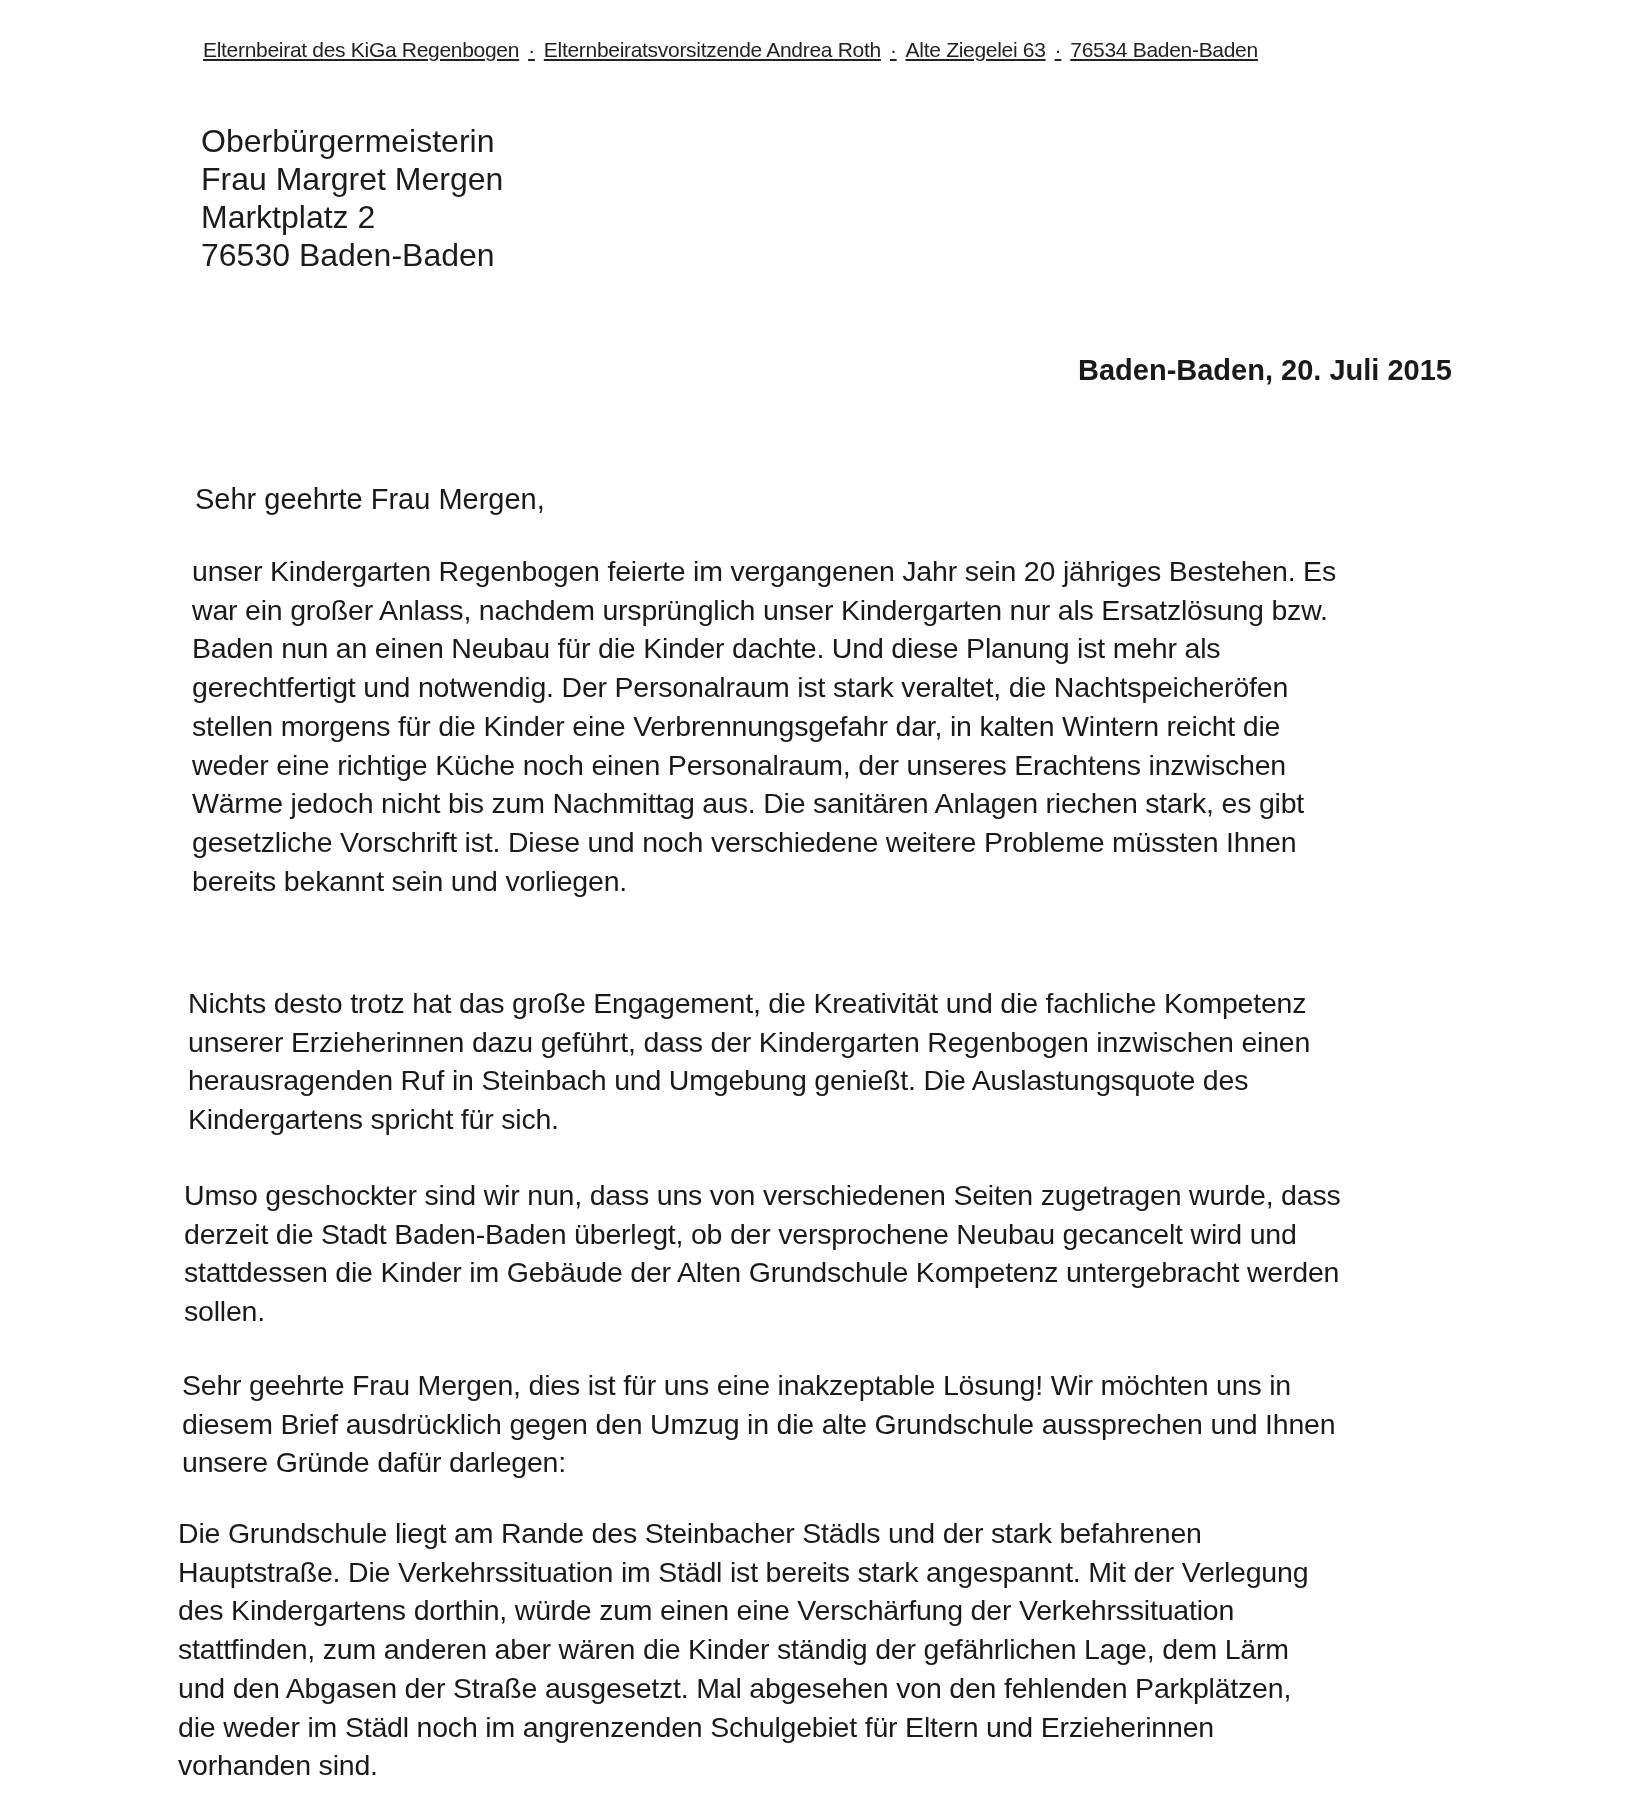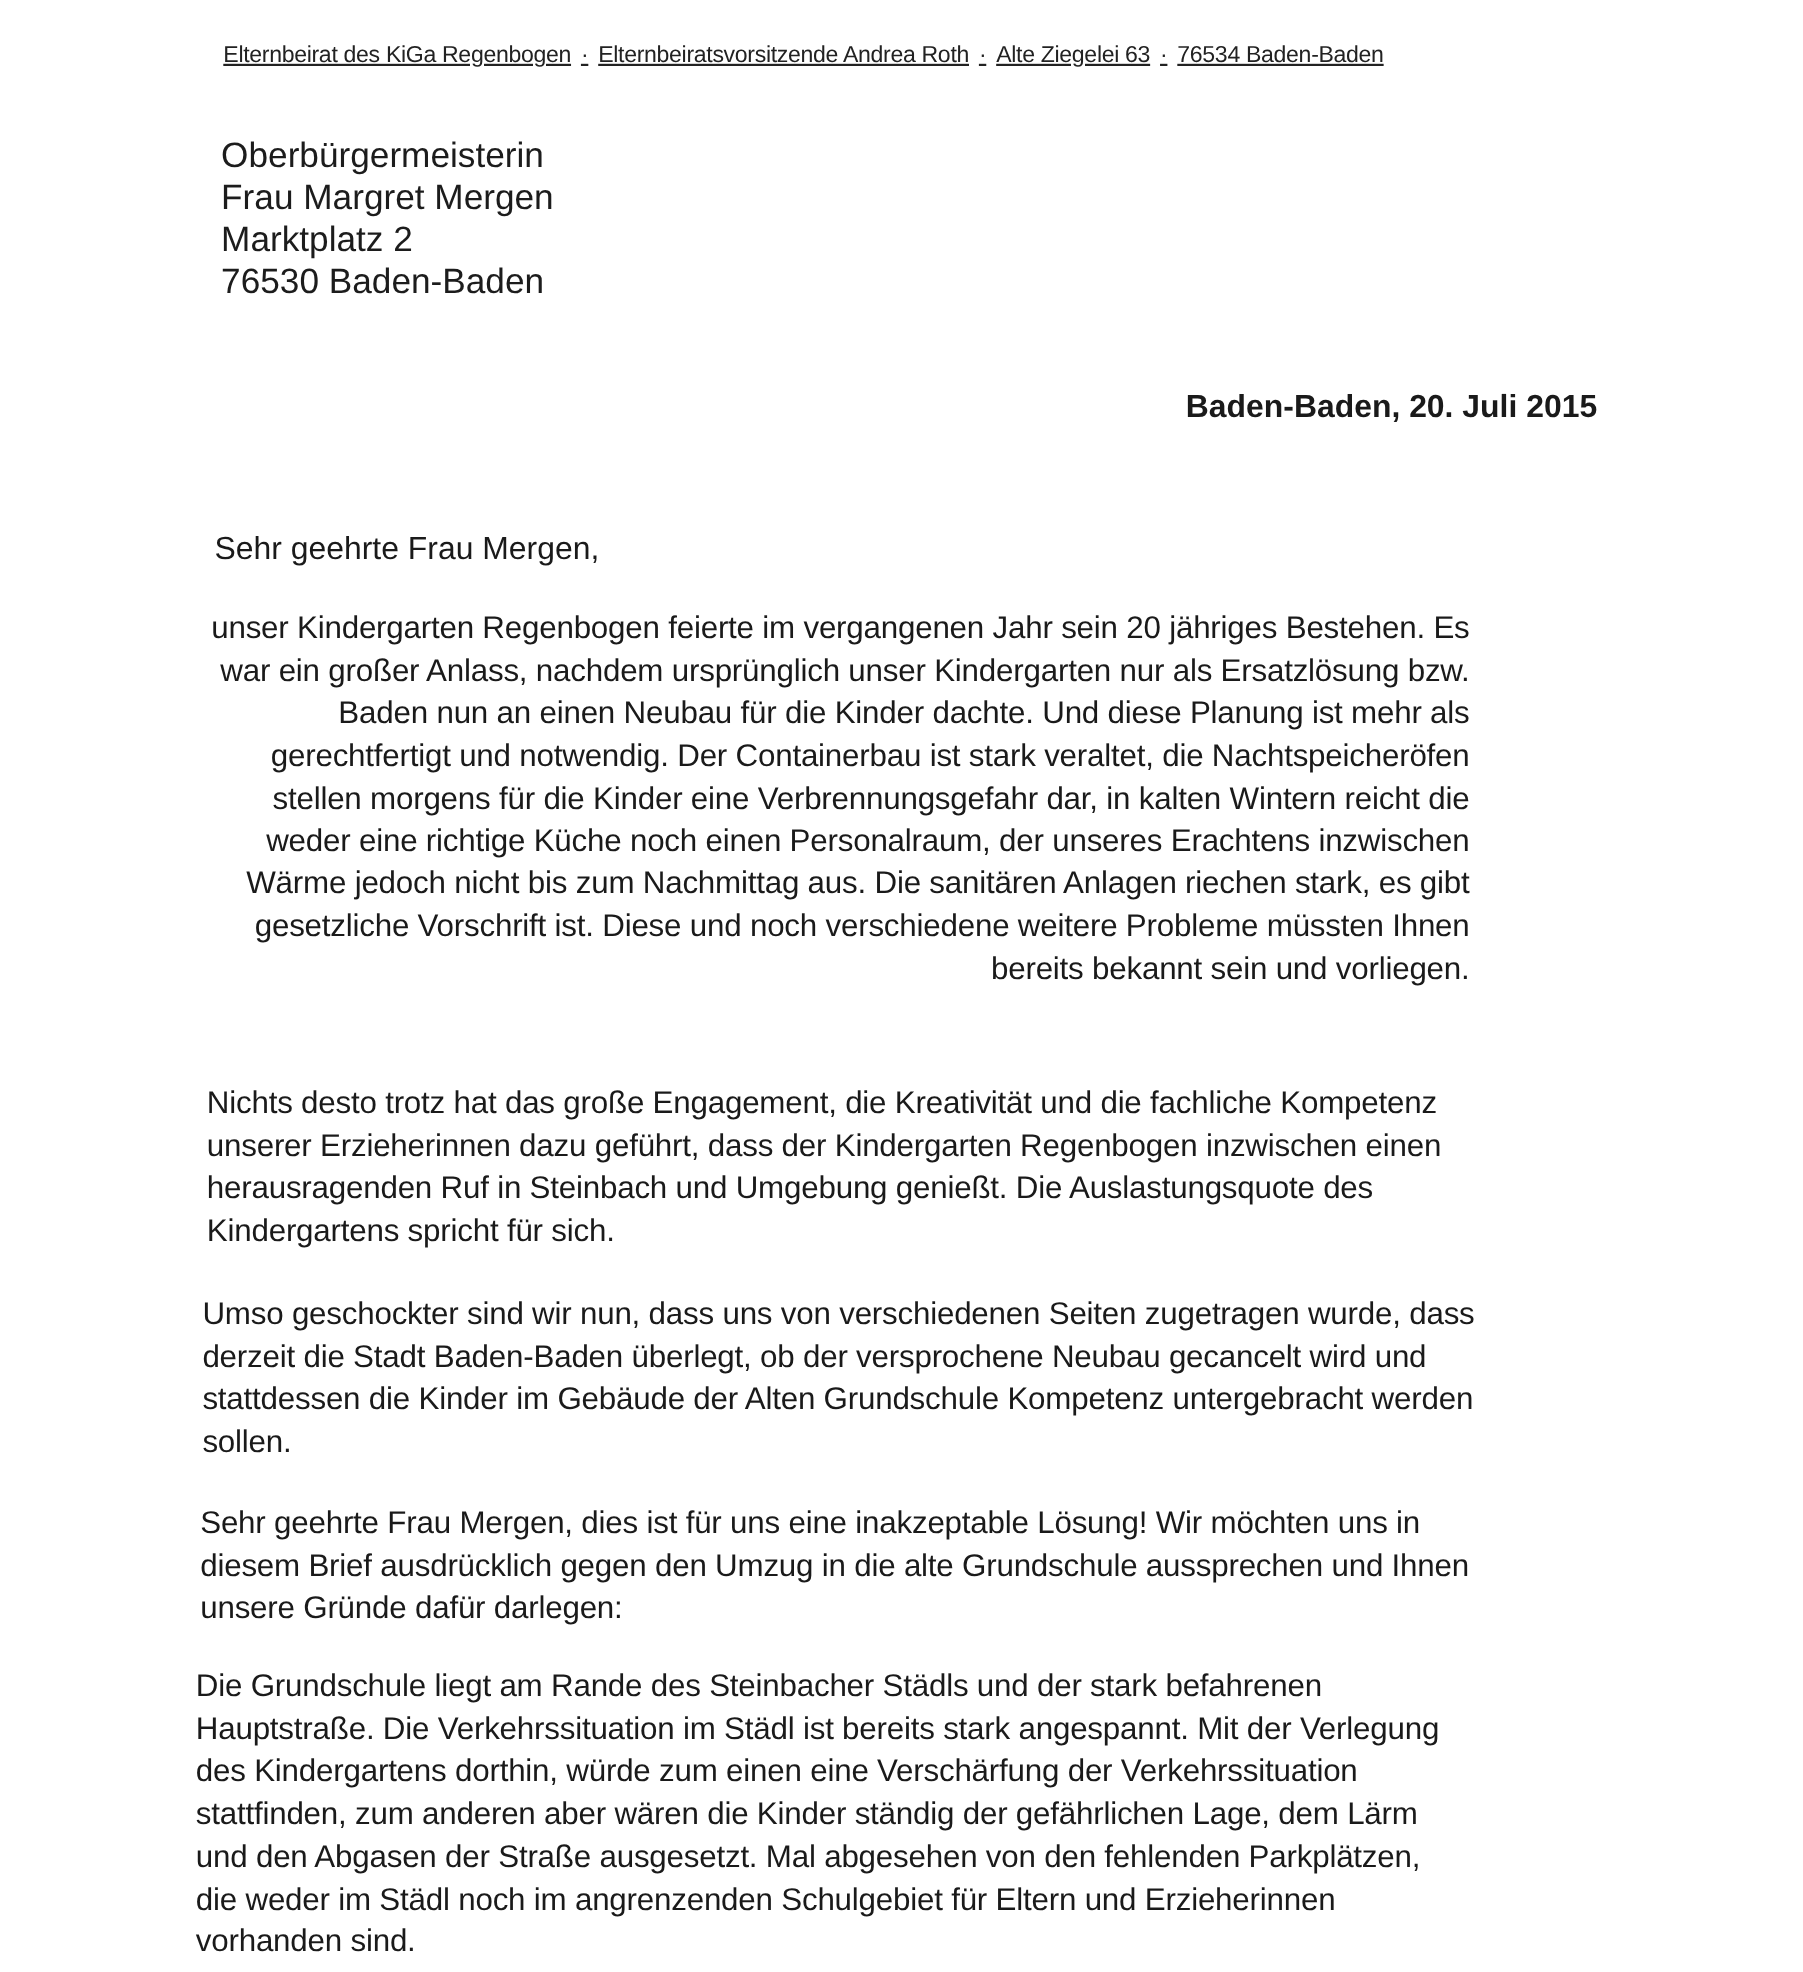--- a/index.html
+++ b/index.html
@@ -24,21 +24,21 @@
   }
   .salutation {
     position: absolute; left: 195px; top: 483px;
     font-size: 29px; white-space: nowrap;
   }
   .para {
     position: absolute; font-size: 28.5px; line-height: 38.7px;
     white-space: nowrap; letter-spacing: -0.2px;
   }
   .para div { white-space: nowrap; }
-  #p1 { left: 192px; top: 552px; text-align: right; }
+  #p1 { left: 192px; top: 552px; }
   #p2 { left: 188px; top: 984px; }
   #p3 { left: 184px; top: 1176px; }
   #p4 { left: 182px; top: 1366px; }
   #p5 { left: 178px; top: 1514px; }
 </style>
 </head>
 <body>
 
 <div class="sender">
   <span>Elternbeirat des KiGa Regenbogen</span><span class="sep">·</span><span>Elternbeiratsvorsitzende Andrea Roth</span><span class="sep">·</span><span>Alte Ziegelei 63</span><span class="sep">·</span><span>76534 Baden-Baden</span>
@@ -52,21 +52,21 @@
 </div>
 
 <div class="date">Baden-Baden, 20. Juli 2015</div>
 
 <div class="salutation">Sehr geehrte Frau Mergen,</div>
 
 <div class="para" id="p1">
   <div>unser Kindergarten Regenbogen feierte im vergangenen Jahr sein 20 jähriges Bestehen. Es</div>
   <div>war ein großer Anlass, nachdem ursprünglich unser Kindergarten nur als Ersatzlösung bzw.</div>
   <div>Baden nun an einen Neubau für die Kinder dachte. Und diese Planung ist mehr als</div>
-  <div>gerechtfertigt und notwendig. Der Containerbau ist stark veraltet, die Nachtspeicheröfen</div>
+  <div>gerechtfertigt und notwendig. Der Personalraum ist stark veraltet, die Nachtspeicheröfen</div>
   <div>stellen morgens für die Kinder eine Verbrennungsgefahr dar, in kalten Wintern reicht die</div>
   <div>weder eine richtige Küche noch einen Personalraum, der unseres Erachtens inzwischen</div>
   <div>Wärme jedoch nicht bis zum Nachmittag aus. Die sanitären Anlagen riechen stark, es gibt</div>
   <div>gesetzliche Vorschrift ist. Diese und noch verschiedene weitere Probleme müssten Ihnen</div>
   <div>bereits bekannt sein und vorliegen.</div>
 </div>
 
 <div class="para" id="p2">
   <div>Nichts desto trotz hat das große Engagement, die Kreativität und die fachliche Kompetenz</div>
   <div>unserer Erzieherinnen dazu geführt, dass der Kindergarten Regenbogen inzwischen einen</div>

